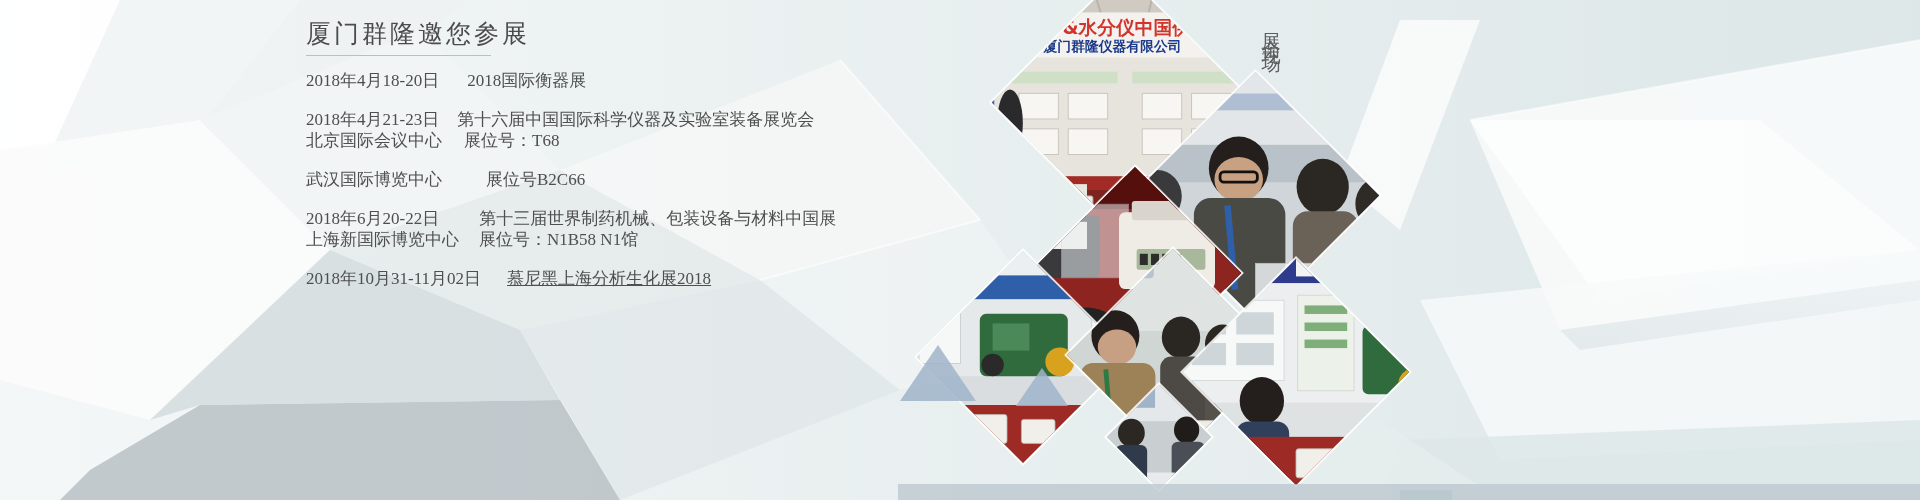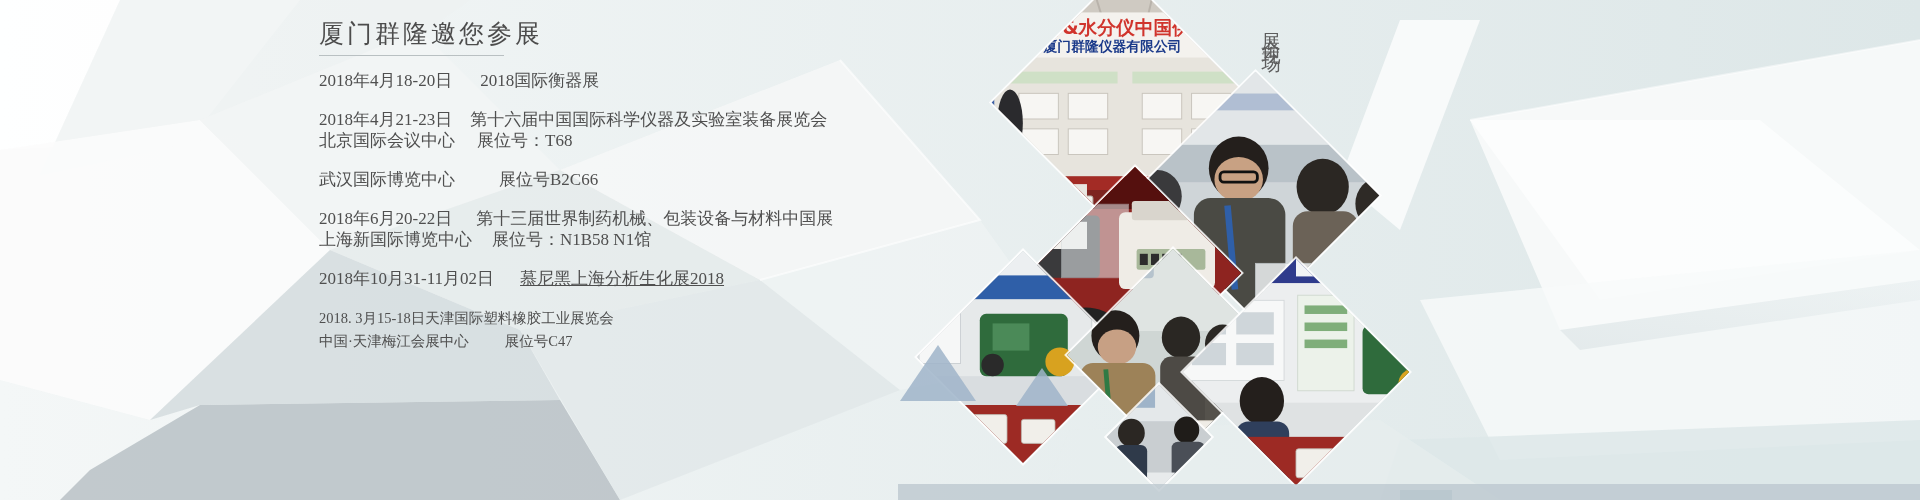--- a/index.html
+++ b/index.html
@@ -13,21 +13,21 @@
     position:relative;width:1920px;height:500px;overflow:hidden;
     background:linear-gradient(110deg,#fdfefe 0%,#f6f8f8 30%,#eef3f3 55%,#e7eeee 75%,#dfe8e9 100%);
   }
 
   
   .bg-layer{position:absolute;left:0;top:0;width:1920px;height:500px;pointer-events:none;}
   .bg-layer svg{display:block;width:1920px;height:500px;}
 
   
   #text-col{
-    position:absolute;left:319px;top:18px;width:760px;height:470px;
+    position:absolute;left:306px;top:18px;width:760px;height:470px;
     color:#4a4a4a;
   }
   #page-title{
     font-size:25px;letter-spacing:3px;color:#4c4c4c;font-weight:400;
     margin:0 0 6px 0;line-height:1.25;
   }
   #title-rule{
     width:185px;height:1px;background:#b9c0c2;margin:0 0 14px 0;
   }
   .event{margin-bottom:18px;}
@@ -38,21 +38,21 @@
   .event .ldate{display:inline-block;min-width:0;}
   .event .lname{margin-left:22px;}
   .event .lvenue{display:inline-block;}
   .event .lbooth{margin-left:14px;}
   .event.e1 .lname{margin-left:28px;}
   .event.e1 .lbooth{margin-left:18px;}
   .event.e2 .lname{margin-left:18px;}
   .event.e2 .lbooth{margin-left:22px;}
   .event.e3 .lname{margin-left:30px;}
   .event.e3 .lbooth{margin-left:44px;}
-  .event.e4 .lname{margin-left:24px;}
+  .event.e4 .lname{margin-left:40px;}
   .event.e4 .lbooth{margin-left:20px;}
   .event.e5 .lname{margin-left:26px;text-decoration:underline;}
   .event.e5 .lbooth{margin-left:24px;}
   .event.e6 .line{font-size:14.5px;line-height:23px;}
   .event.e6 .lbooth{margin-left:36px;}
 
   
   #vertical-caption{
     position:absolute;left:1258px;top:18px;
     writing-mode:vertical-rl;text-orientation:upright;
@@ -159,28 +159,20 @@
         <span class="lvenue">上海新国际博览中心</span><span class="lbooth">展位号：N1B58 N1馆</span>
       </div>
     </div>
 
     <div class="event e5">
       <div class="line">
         <span class="ldate">2018年10月31-11月02日</span><span class="lname">慕尼黑上海分析生化展2018</span>
       </div>
     </div>
 
-    <div class="event e6">
-      <div class="line">
-        <span class="ldate">2018. 3月15-18日天津国际塑料橡胶工业展览会</span>
-      </div>
-      <div class="line">
-        <span class="lvenue">中国·天津梅江会展中心</span><span class="lbooth">展位号C47</span>
-      </div>
-    </div>
 
   </div>
 
   <div id="vertical-caption">展会现场</div>
 
   <div id="collage">
 
     <div class="dia" style="left:10px;top:30px;width:185px;height:185px;">
       <div class="inner">
         <svg viewBox="0 0 300 300" preserveAspectRatio="xMidYMid slice">

